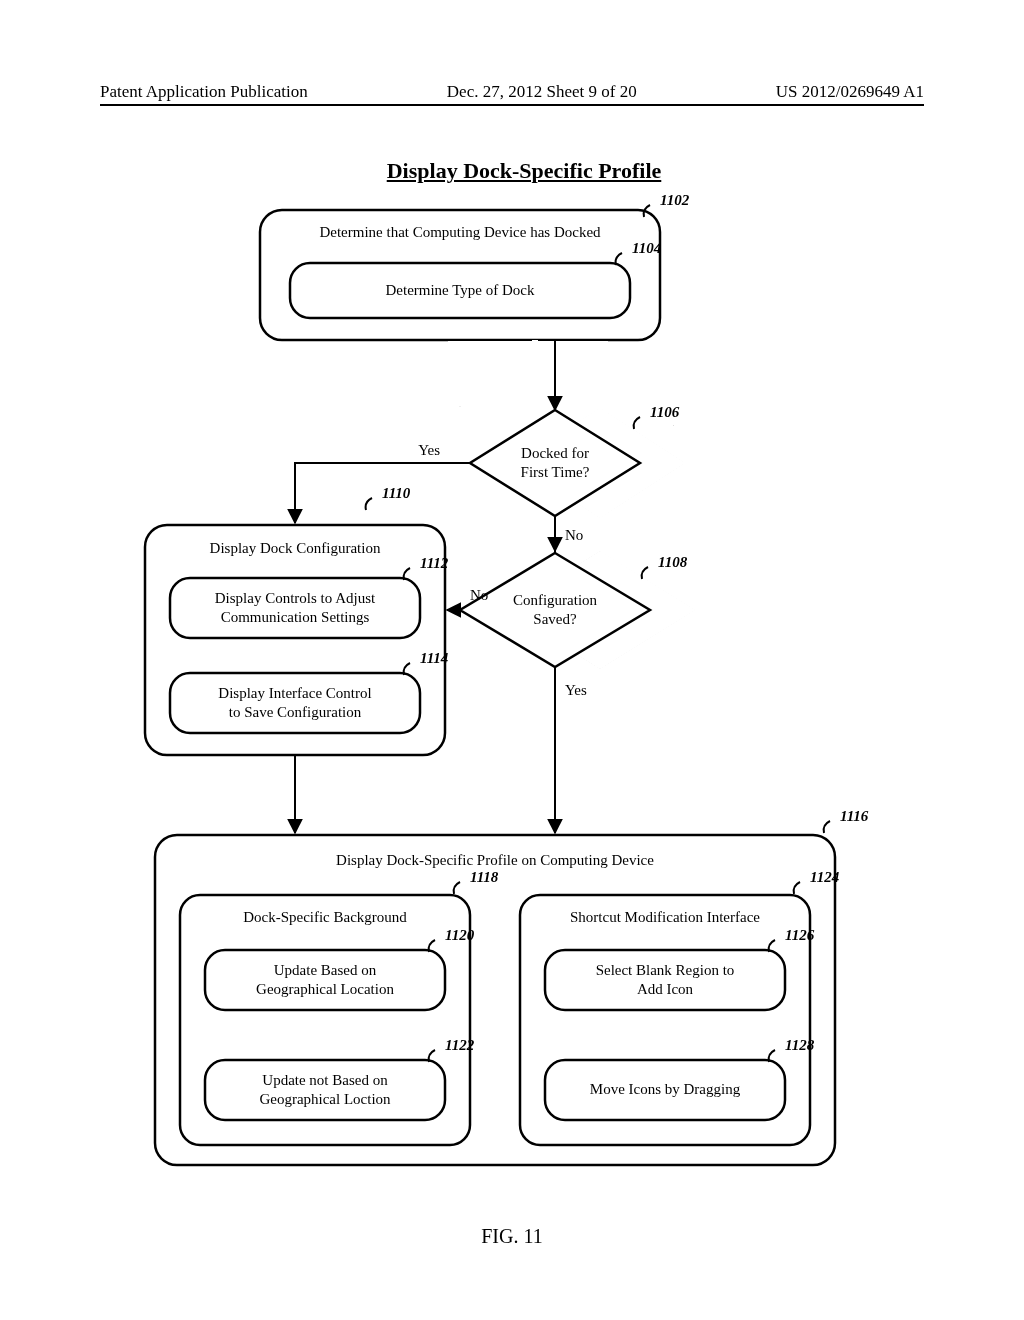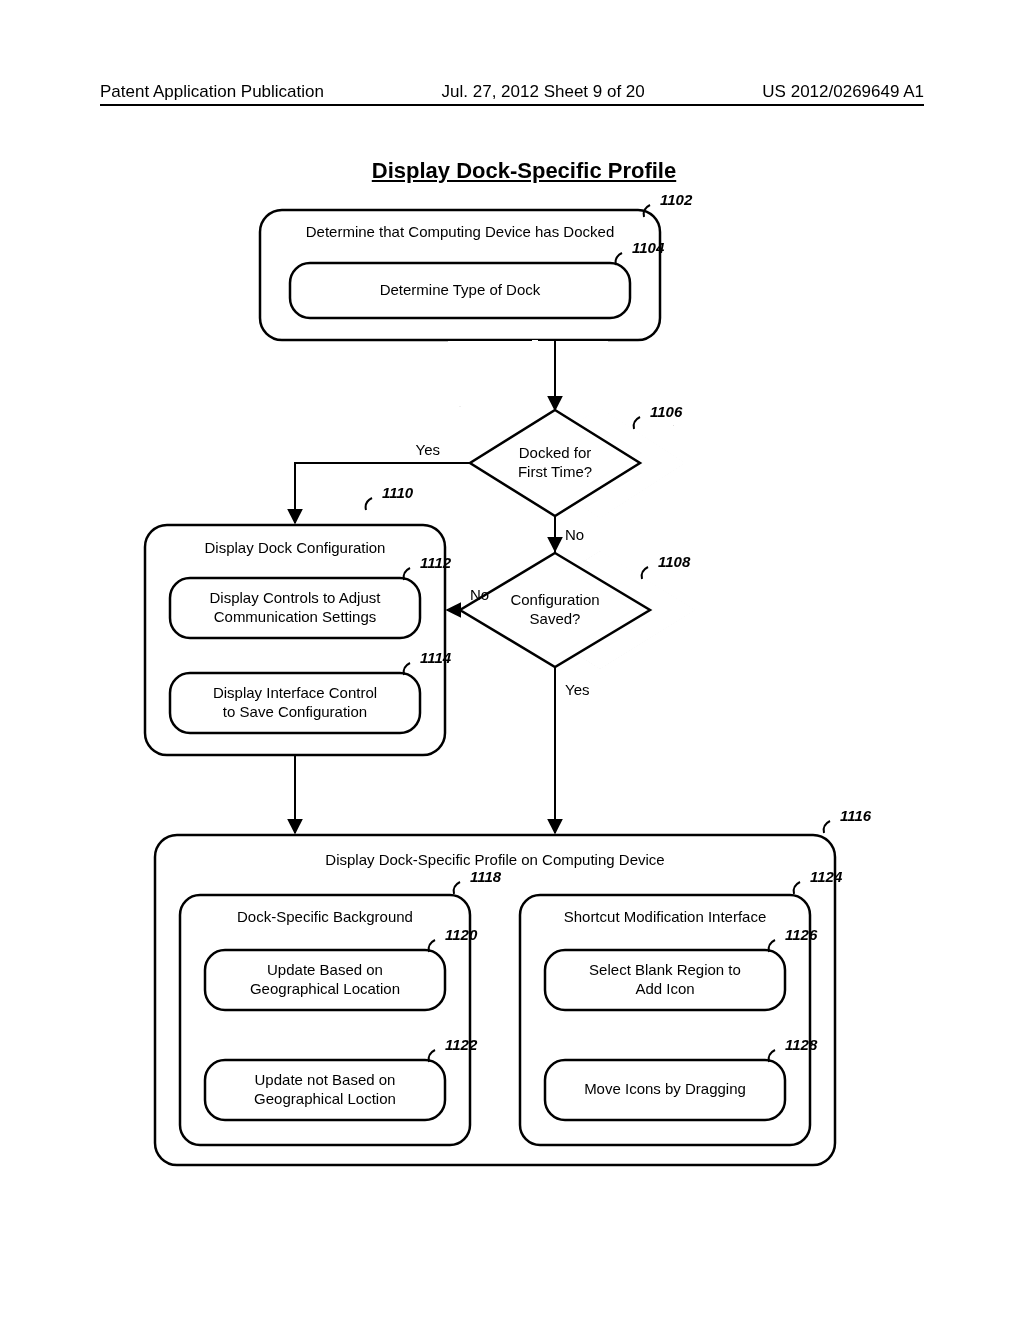--- a/index.html
+++ b/index.html
@@ -7,20 +7,21 @@
     padding: 0;
     font-family: Arial, Helvetica, sans-serif;
     background: #fff;
     color: #000;
   }
   .page {
     width: 1024px;
     height: 1320px;
     position: relative;
     background: #fff;
+    font-family: Liberation Serif, serif;
   }
   .header {
     position: absolute;
     top: 82px;
     left: 100px;
     right: 100px;
     display: flex;
     justify-content: space-between;
     font-size: 17px;
   }
@@ -68,21 +69,21 @@
     text-align: center;
   }
 </style>
 </head>
 <body>
 
 <div class="page">
 
   <div class="header">
     <span>Patent Application Publication</span>
-    <span>Jul. 27, 2012  Sheet 9 of 20</span>
+    <span>Dec. 27, 2012  Sheet 9 of 20</span>
     <span>US 2012/0269649 A1</span>
   </div>
   <div class="hrule"></div>
 
   <div class="title">Display Dock-Specific Profile</div>
 
   <div class="svg-wrap">
     <svg width="1024" height="1020" viewBox="0 0 1024 1020">
       <defs>
         <marker id="arrow" viewBox="0 0 10 10" refX="9" refY="5" markerWidth="8" markerHeight="8" orient="auto-start-reverse">
@@ -228,13 +229,14 @@
       <text x="470" y="405" class="boxlabel">No</text>
 
       <line x1="555" y1="472" x2="555" y2="638" stroke="#000" stroke-width="2" marker-end="url(#arrow)"></line>
       <text x="565" y="500" class="boxlabel">Yes</text>
 
       <line x1="295" y1="560" x2="295" y2="638" stroke="#000" stroke-width="2" marker-end="url(#arrow)"></line>
 
     </svg>
   </div>
 
+  <div class="figlabel">FIG. 11</div>
 </div>
 
 </body></html>

